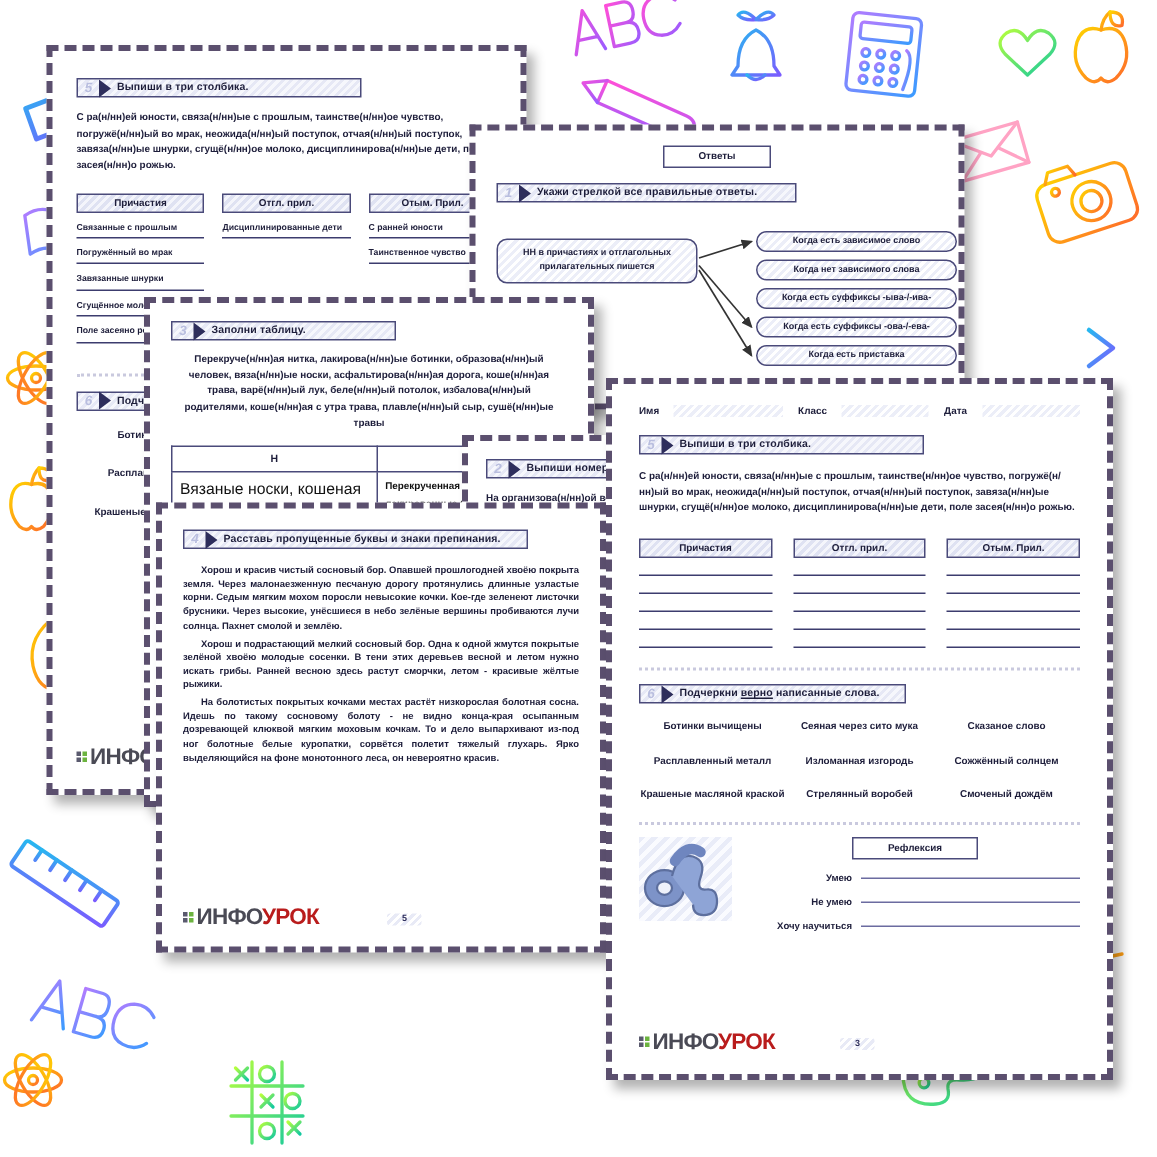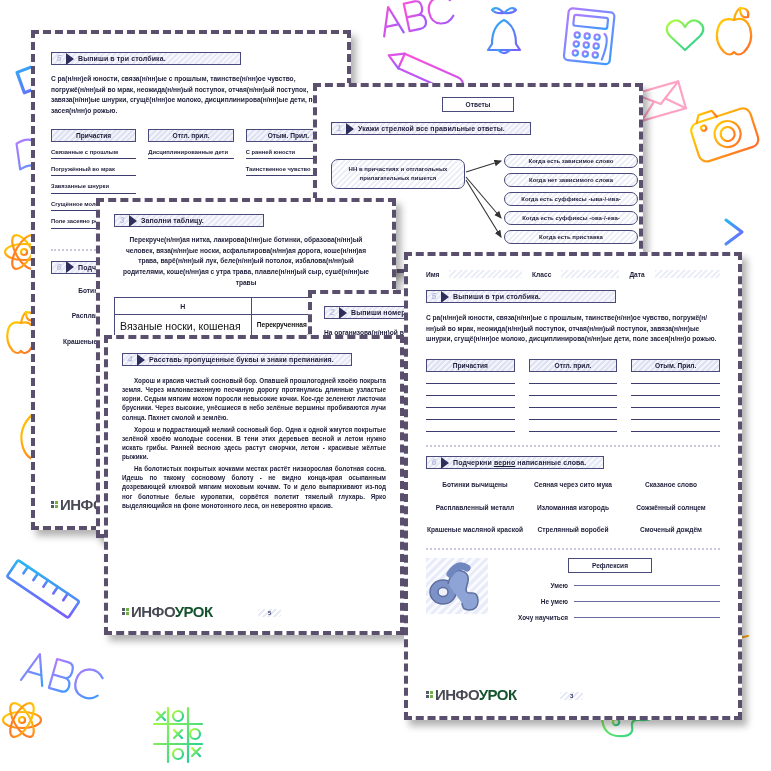--- a/index.html
+++ b/index.html
@@ -64,21 +64,21 @@
     color:#1d1d3a;display:flex;align-items:center;justify-content:center;
     box-sizing:border-box;
   }
   
   .logo{display:flex;align-items:center;gap:2px;}
   .logo .bricks{display:grid;grid-template-columns:3px 3px;grid-gap:1px;}
   .logo .bricks i{display:block;width:3px;height:3px;background:#5a5a6e;}
   .logo .bricks i.g{background:#6cb33f;}
   .logo .txt{font-size:15px;font-weight:bold;letter-spacing:-.5px;line-height:1;}
   .logo .txt .a{color:#4a4a55;}
-  .logo .txt .b{color:#14532d;}
+  .logo .txt .b{color:#b91c1c;}
   .pagenum{
     font-size:6px;font-weight:bold;color:#2e2e5c;
     background:repeating-linear-gradient(135deg,#e8eaf6 0 2px,#fff 2px 4px);
     padding:1px 10px;border-radius:2px;
   }
   .namefield{font-size:6.6px;font-weight:bold;color:#1d1d3a;}
   .namerule{background:repeating-linear-gradient(135deg,#eceef8 0 2px,#fff 2px 4px);height:8px;}
   
   .t3{border-collapse:collapse;width:100%;}
   .t3 th{border:1.5px solid #4a4a7a;font-size:7px;color:#1d1d3a;font-weight:bold;height:14px;}

